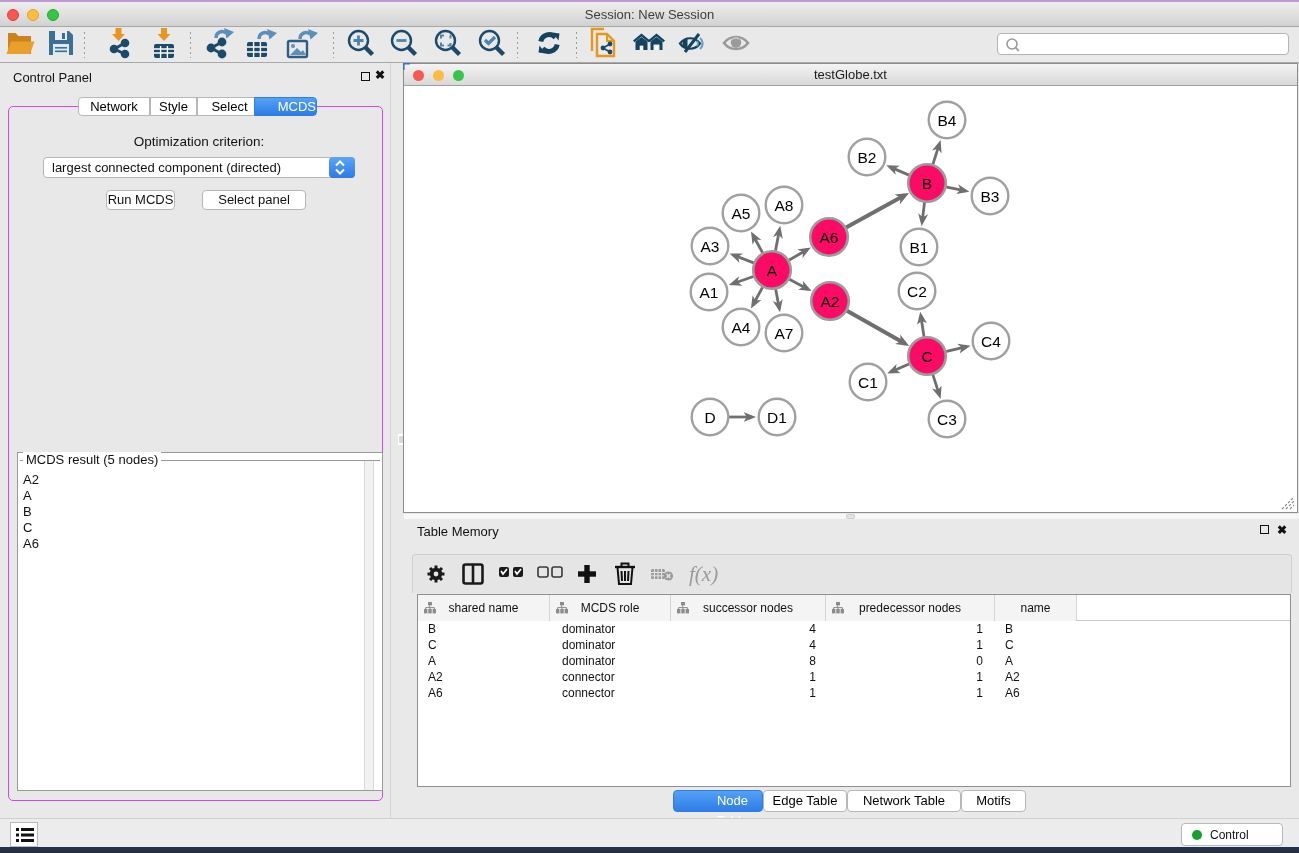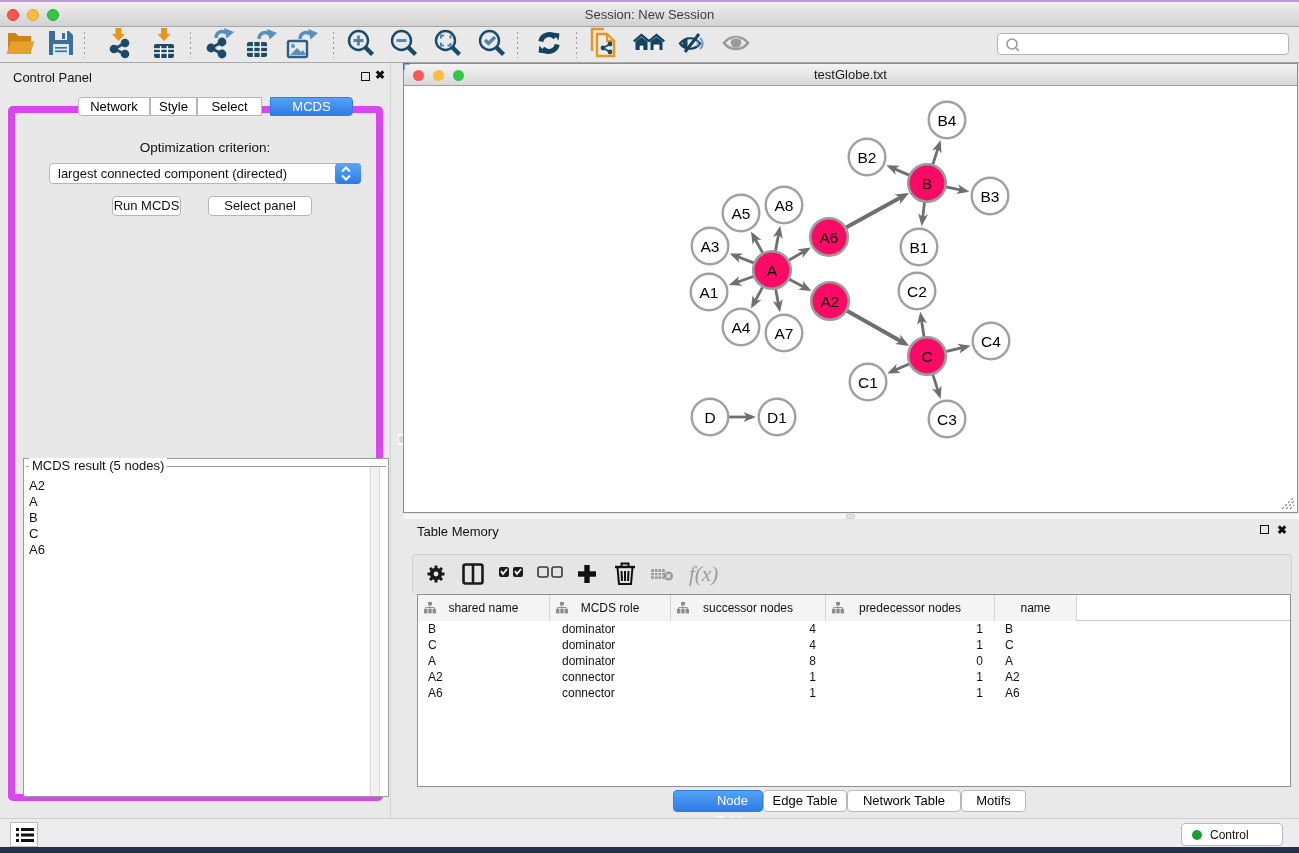--- a/index.html
+++ b/index.html
@@ -24,21 +24,21 @@
 
   
   #cpanel { left:0; top:63px; width:391px; height:755px; background:#e9e9e9; border-right:1px solid #d4d4d4;}
   #cpanel .hdr { left:13px; top:7px; font-size:13px; color:#111; }
   .wicon { color:#111; font-weight:bold; font-size:12px; }
   #cptabs { top:34px; left:78px; height:19px; z-index:5; }
   .tab { position:absolute; top:0; height:19px; border:1px solid #b7b7b7; background:#fff;
     font-size:13px; color:#000000; text-align:center; line-height:18px; }
   .tab.sel { background:linear-gradient(#55a1f5,#2e7de8); color:#fff; border-color:#2e7de8; }
   #cpinner { left:8px; top:43px; width:375px; height:695px; background:#e8e8e8;
-    border:7px solid #d946ef; border-radius:5px;padding-left:44px; }
+    border:1px solid #d946ef; border-radius:5px;padding-left:44px; }
   #optlabel { left:34px; top:27px; width:312px; text-align:center; font-size:13.5px; color:#111; }
   #combo { left:34px; top:50px; width:312px; height:21px; background:#fff; border:1px solid #b6b6b6; border-radius:4px;
     font-size:13px; color:#111; line-height:19px; padding-left:8px;}
   #combo .btn { position:absolute; right:-1px; top:-1px; width:26px; height:21px; border-radius:4px;
     background:linear-gradient(#59a5f7,#2c7be8); color:#fff; }
   .pushbtn { height:20px; background:#fff; border:1px solid #b6b6b6; border-radius:4px;
     font-size:13px; color:#111; text-align:center; line-height:18px; }
   #fieldset { left:8px; top:345px; width:366px; height:339px; background:#fff; border:1px solid #9a9a9a; }
   #fieldset .legend { position:absolute; left:5px; top:-1px; background:#fff; padding:0 3px; font-size:13px; color:#111; }
   #fieldset .tline { position:absolute; left:2px; top:7px; right:2px; height:1px; background:#9a9a9a; }
@@ -233,21 +233,21 @@
 </div>
 
 <div id="cpanel" class="abs">
   <div class="hdr abs">Control Panel</div>
   <div class="wicon abs" style="left:361px; top:9px; width:9px; height:9px; border:1.5px solid #111;"></div>
   <div class="wicon abs" style="left:375px; top:5px;">✖</div>
   <div id="cptabs" class="abs">
     <div class="tab" style="left:0; width:72px; border-radius:4px 0 0 4px;">Network</div>
     <div class="tab" style="left:72px; width:47px;">Style</div>
     <div class="tab" style="left:119px; width:65px;">Select</div>
-    <div class="tab sel" style="left:192px; width:83px; border-radius:0 4px 4px 0;">MCDS</div>
+    <div class="tab sel" style="left:176px; width:63px; border-radius:0 4px 4px 0;text-align:right;">MCDS</div>
   </div>
   <div id="cpinner" class="abs">
     <div id="optlabel" class="abs">Optimization criterion:</div>
     <div id="combo" class="abs">largest connected component (directed)
       <div class="btn"><svg width="22" height="21" viewBox="0 0 22 21">
             <path d="M7 8.5 L11 4.5 L15 8.5" fill="none" stroke="#fff" stroke-width="2"></path>
             <path d="M7 12.5 L11 16.5 L15 12.5" fill="none" stroke="#fff" stroke-width="2"></path>
           </svg></div>
     </div>
     <div class="pushbtn abs" style="left:97px; top:83px; width:69px;">Run MCDS</div>

